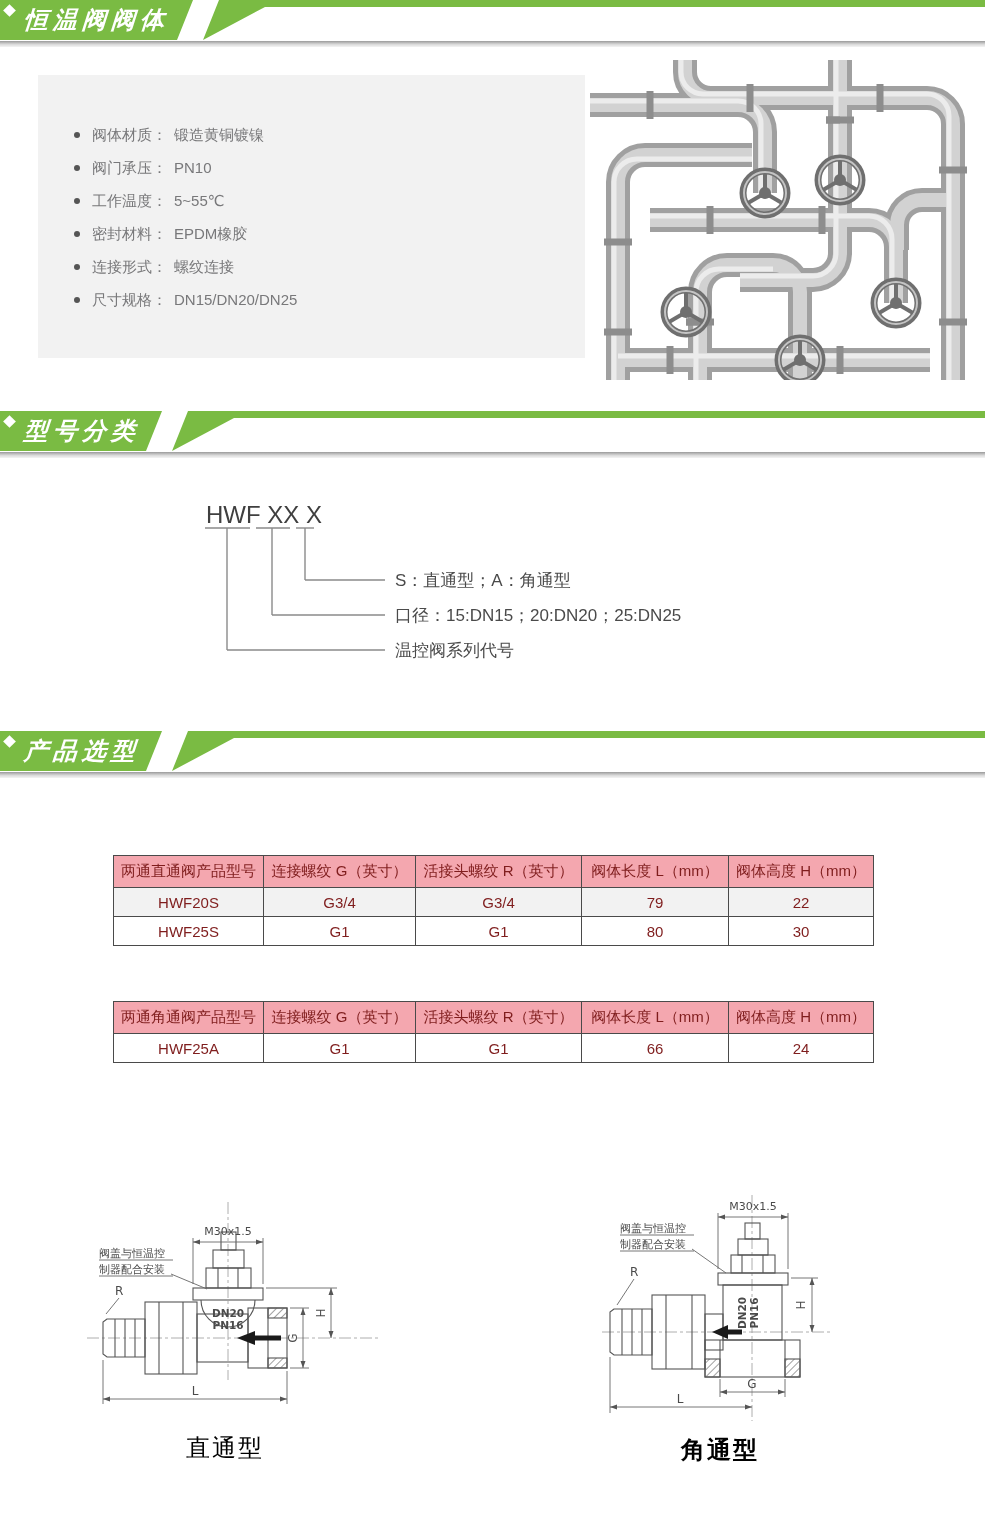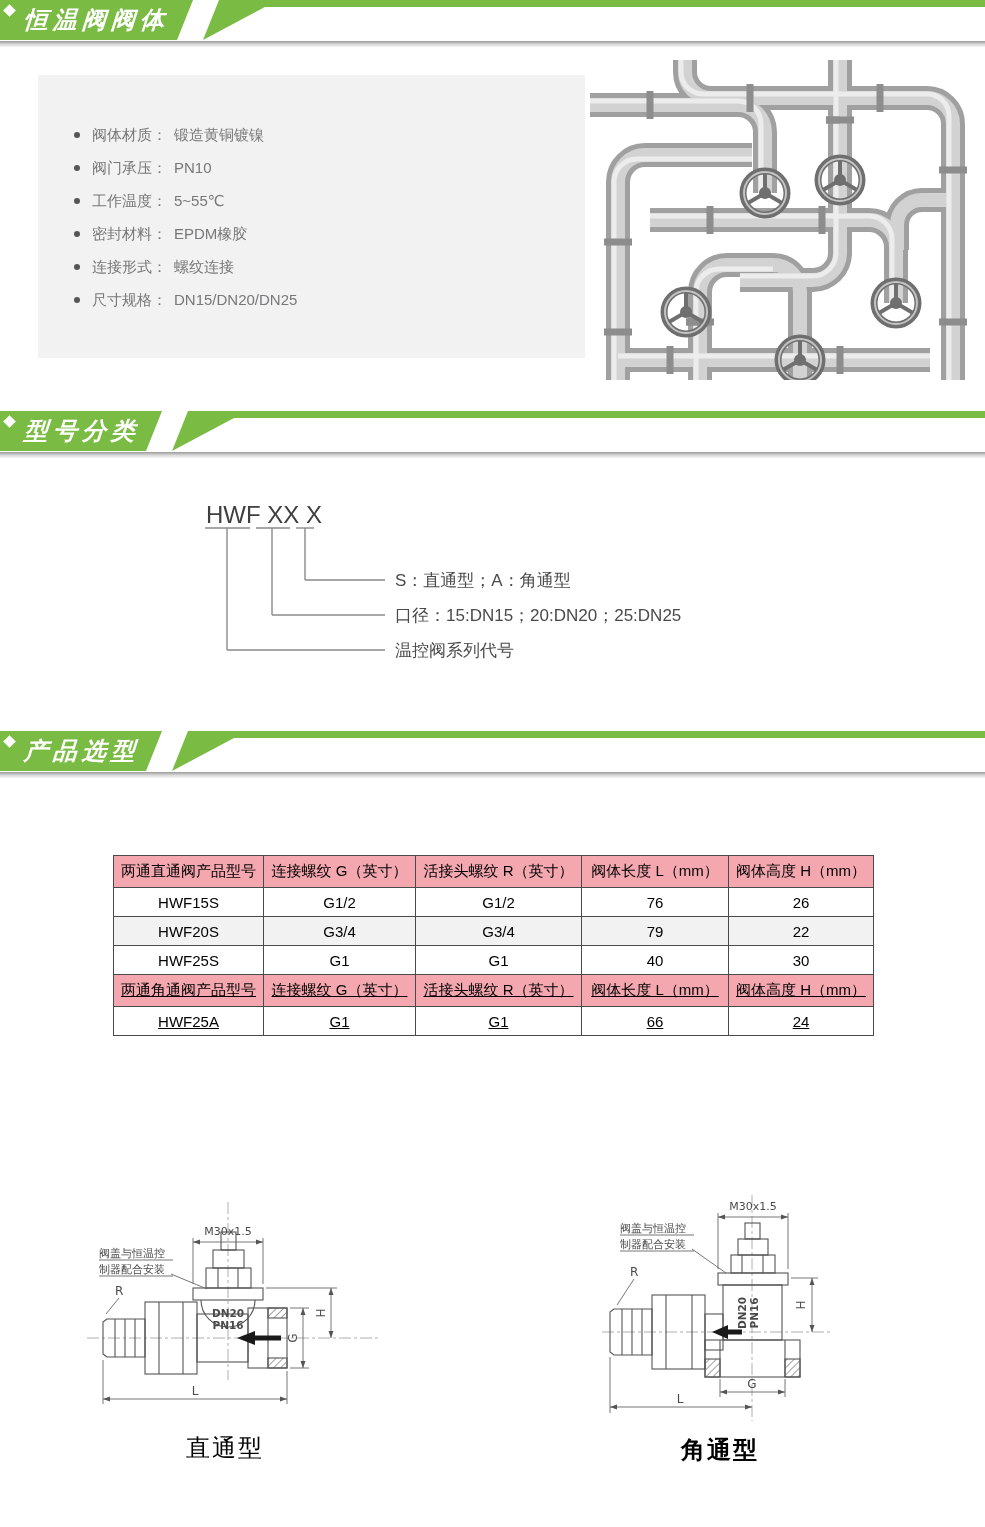--- a/index.html
+++ b/index.html
@@ -31,23 +31,23 @@
 
   
   .pipes{position:absolute;left:590px;top:60px;width:395px;height:320px;}
 
   
   .model-svg{position:absolute;left:150px;top:490px;width:560px;height:190px;}
   .model-svg text{font-family:"Liberation Sans","DejaVu Sans",sans-serif;}
 
   
   table.spec{position:absolute;left:113px;border-collapse:collapse;table-layout:fixed;width:760px;
-             font-size:15px;color:#000000;text-align:center;}
+             font-size:15px;color:#7f1d1d;text-align:center;}
   table.spec.t1{top:855px;}
-  table.spec.t2{top:974px;text-decoration:underline;}
+  table.spec.t2{top:1001px;}
   table.spec th,table.spec td{border:1px solid #4a4a4a;font-weight:normal;padding:0;}
   table.spec th{height:31px;background:#f4a7af;}
   table.spec td{height:28px;background:#fff;}
   table.spec tr.alt td{background:#f2f2f2;}
 
   
   .draw{position:absolute;}
   .draw text{font-family:"DejaVu Sans","Liberation Sans",sans-serif;fill:#4a4a4a;}
   .d-left{left:85px;top:1188px;width:300px;height:242px;}
   .d-right{left:600px;top:1185px;width:320px;height:246px;}
@@ -230,39 +230,32 @@
         <col style="width:145px">
       </colgroup>
     <tbody>
         <tr>
       <th>两通直通阀产品型号</th>
       <th>连接螺纹 G（英寸）</th>
       <th>活接头螺纹 R（英寸）</th>
       <th>阀体长度 L（mm）</th>
       <th>阀体高度 H（mm）</th>
     </tr>
-    <tr>
-      <td>HWF15S</td>
-      <td>G1/2</td>
-      <td>G1/2</td>
-      <td>76</td>
-      <td>26</td>
-    </tr>
     <tr class="alt">
       <td>HWF20S</td>
       <td>G3/4</td>
       <td>G3/4</td>
       <td>79</td>
       <td>22</td>
     </tr>
     <tr>
       <td>HWF25S</td>
       <td>G1</td>
       <td>G1</td>
-      <td>40</td>
+      <td>80</td>
       <td>30</td>
     </tr>
   </tbody>
     </table>
 
   <table class="spec t2">
     <colgroup>
         <col style="width:150px">
         <col style="width:152px">
         <col style="width:166px">

